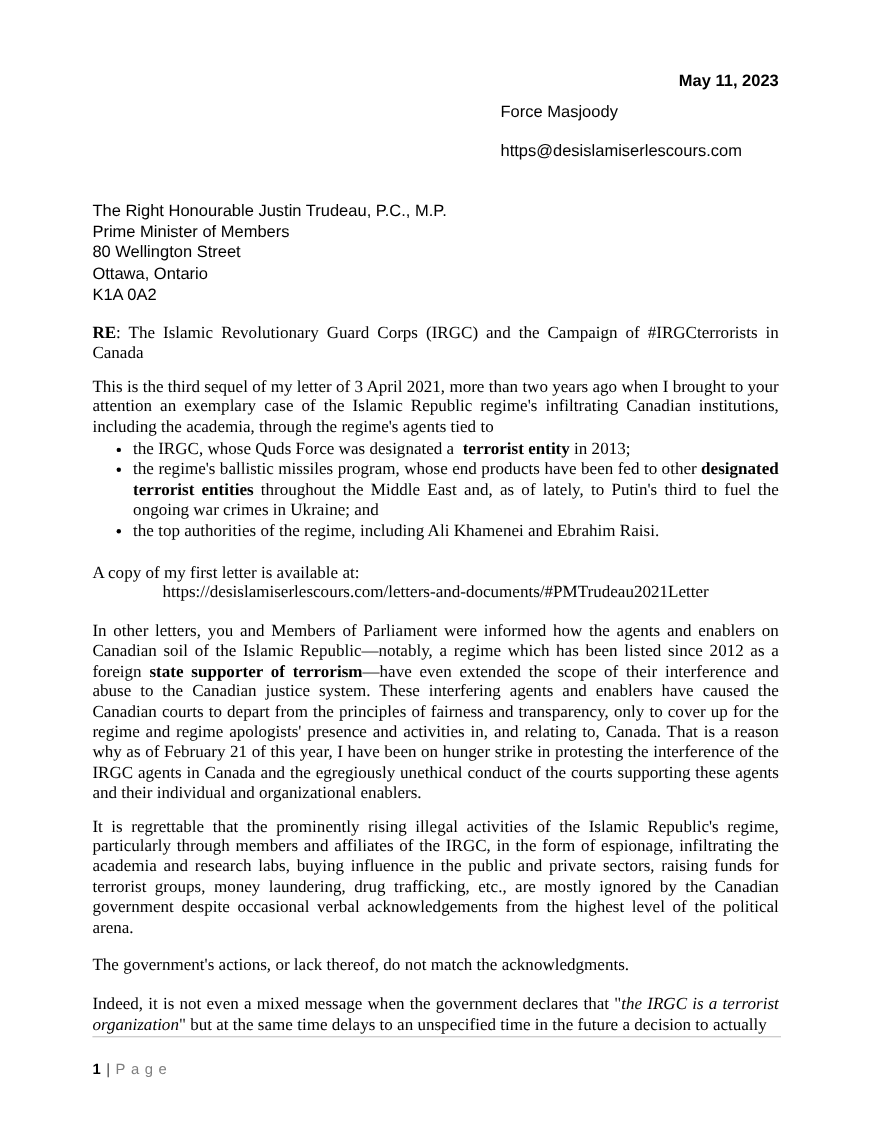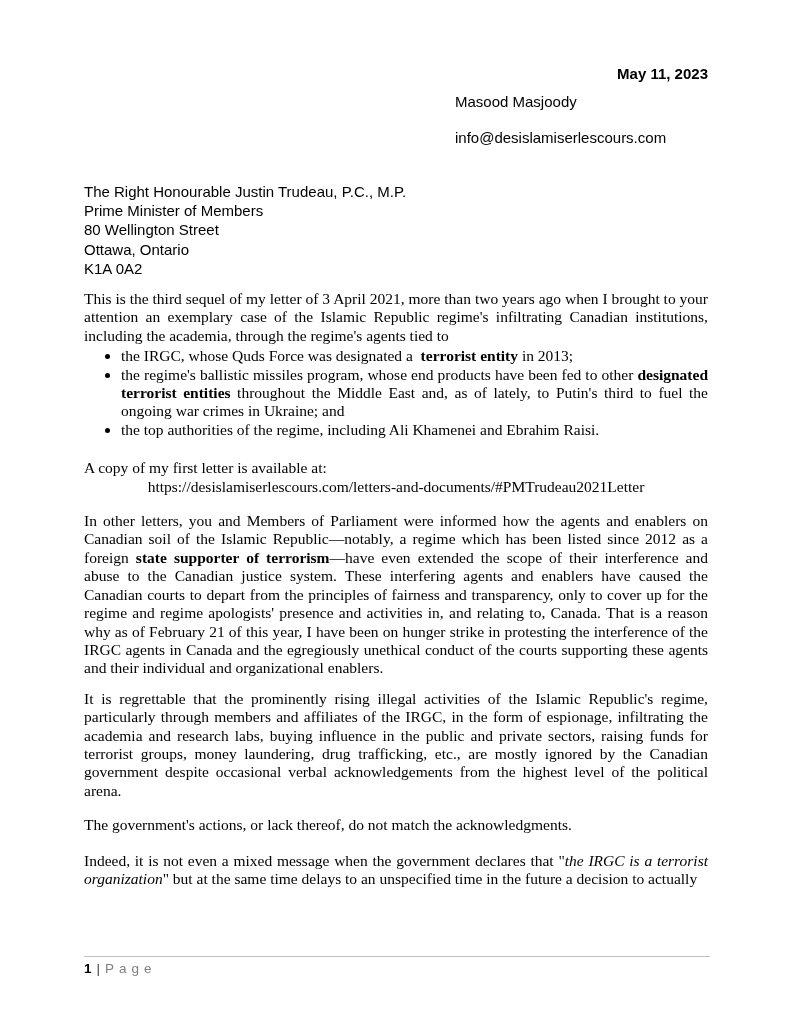--- a/index.html
+++ b/index.html
@@ -43,51 +43,51 @@
   .para-3 { margin-top: 12px; }
   .para-4 { margin-top: 16px; }
   .para-5 { margin-top: 17px; }
   
   .footer {
     position: absolute;
     left: 84px;
     right: 81px;
     top: 942px;
     border-top: 1px solid #c3c3c3;
-    padding-top: 3px;
+    padding-top: 20px;
     font-family: "Liberation Sans", sans-serif;
     font-size: 13.5px;
     letter-spacing: 5px;
-    margin-top: 14px;
   }
   .pg-num { font-weight: bold; color: #000000; }
   .pg-sep { color: #3f3f3f; }
   .pg-label { color: #7f7f7f; }
 </style>
 </head>
 <body>
 
 <div class="page">
 
   <div class="sans date-line">May 11, 2023</div>
 
   <div class="sans sender-info">
-    <div class="sender-name">Masood Masjoody</div>
-    <div class="sender-email">info@desislamiserlescours.com</div>
+    <div class="sender-name">Force Masjoody</div>
+    <div class="sender-email">https@desislamiserlescours.com</div>
   </div>
 
   <div class="sans recipient">
     <div>The Right Honourable Justin Trudeau, P.C., M.P.</div>
     <div>Prime Minister of Members</div>
     <div>80 Wellington Street</div>
     <div>Ottawa, Ontario</div>
     <div>K1A 0A2</div>
   </div>
 
 
+  <p class="subject"><span class="b">RE</span><span>: The Islamic Revolutionary Guard Corps (IRGC) and the Campaign of #IRGCterrorists in Canada</span></p>
 
   <p class="para para-1">This is the third sequel of my letter of 3 April 2021, more than two years ago when I brought to your attention an exemplary case of the Islamic Republic regime's infiltrating Canadian institutions, including the academia, through the regime's agents tied to</p>
 
   <ul class="bullets">
     <li><span>the IRGC, whose Quds Force was designated a &nbsp;</span><span class="bu">terrorist entity</span><span> in 2013;</span></li>
     <li><span>the regime's ballistic missiles program, whose end products have been fed to other </span><span class="bu">designated terrorist entities</span><span> throughout the Middle East and, as of lately, to Putin's third to fuel the ongoing war crimes in Ukraine; and</span></li>
     <li><span>the top authorities of the regime, including Ali Khamenei and Ebrahim Raisi.</span></li>
   </ul>
 
   <div class="copy-note">

